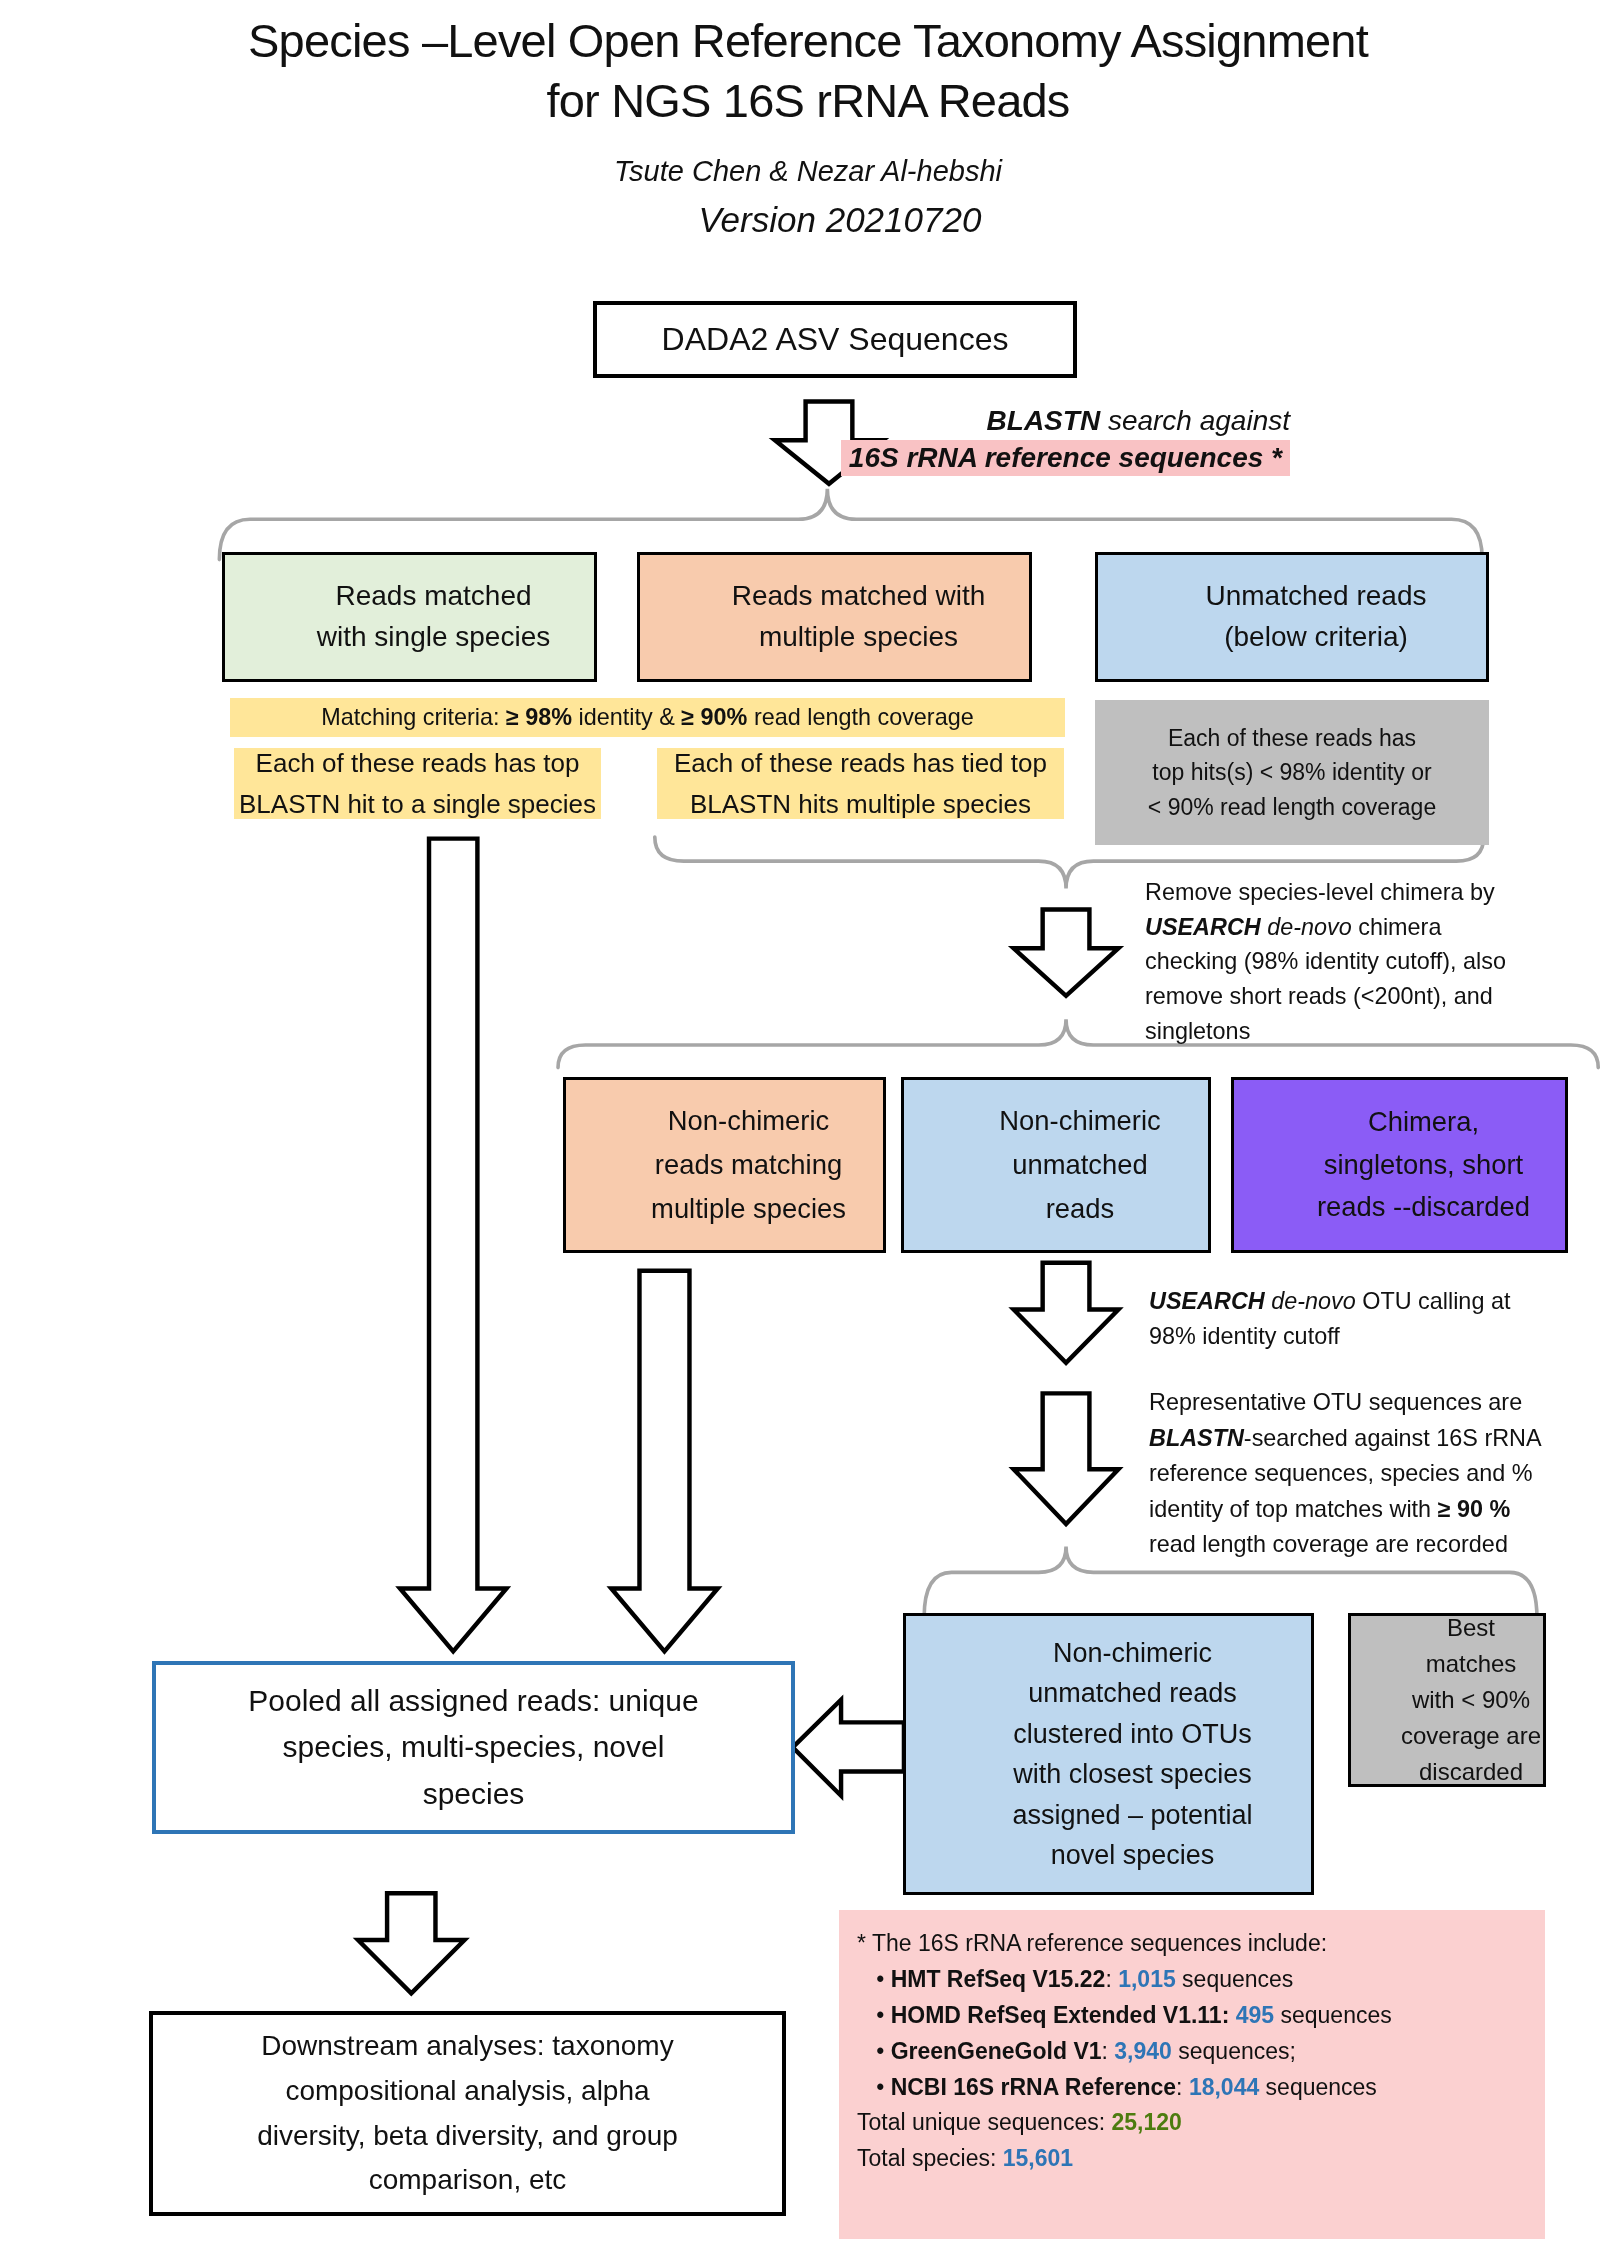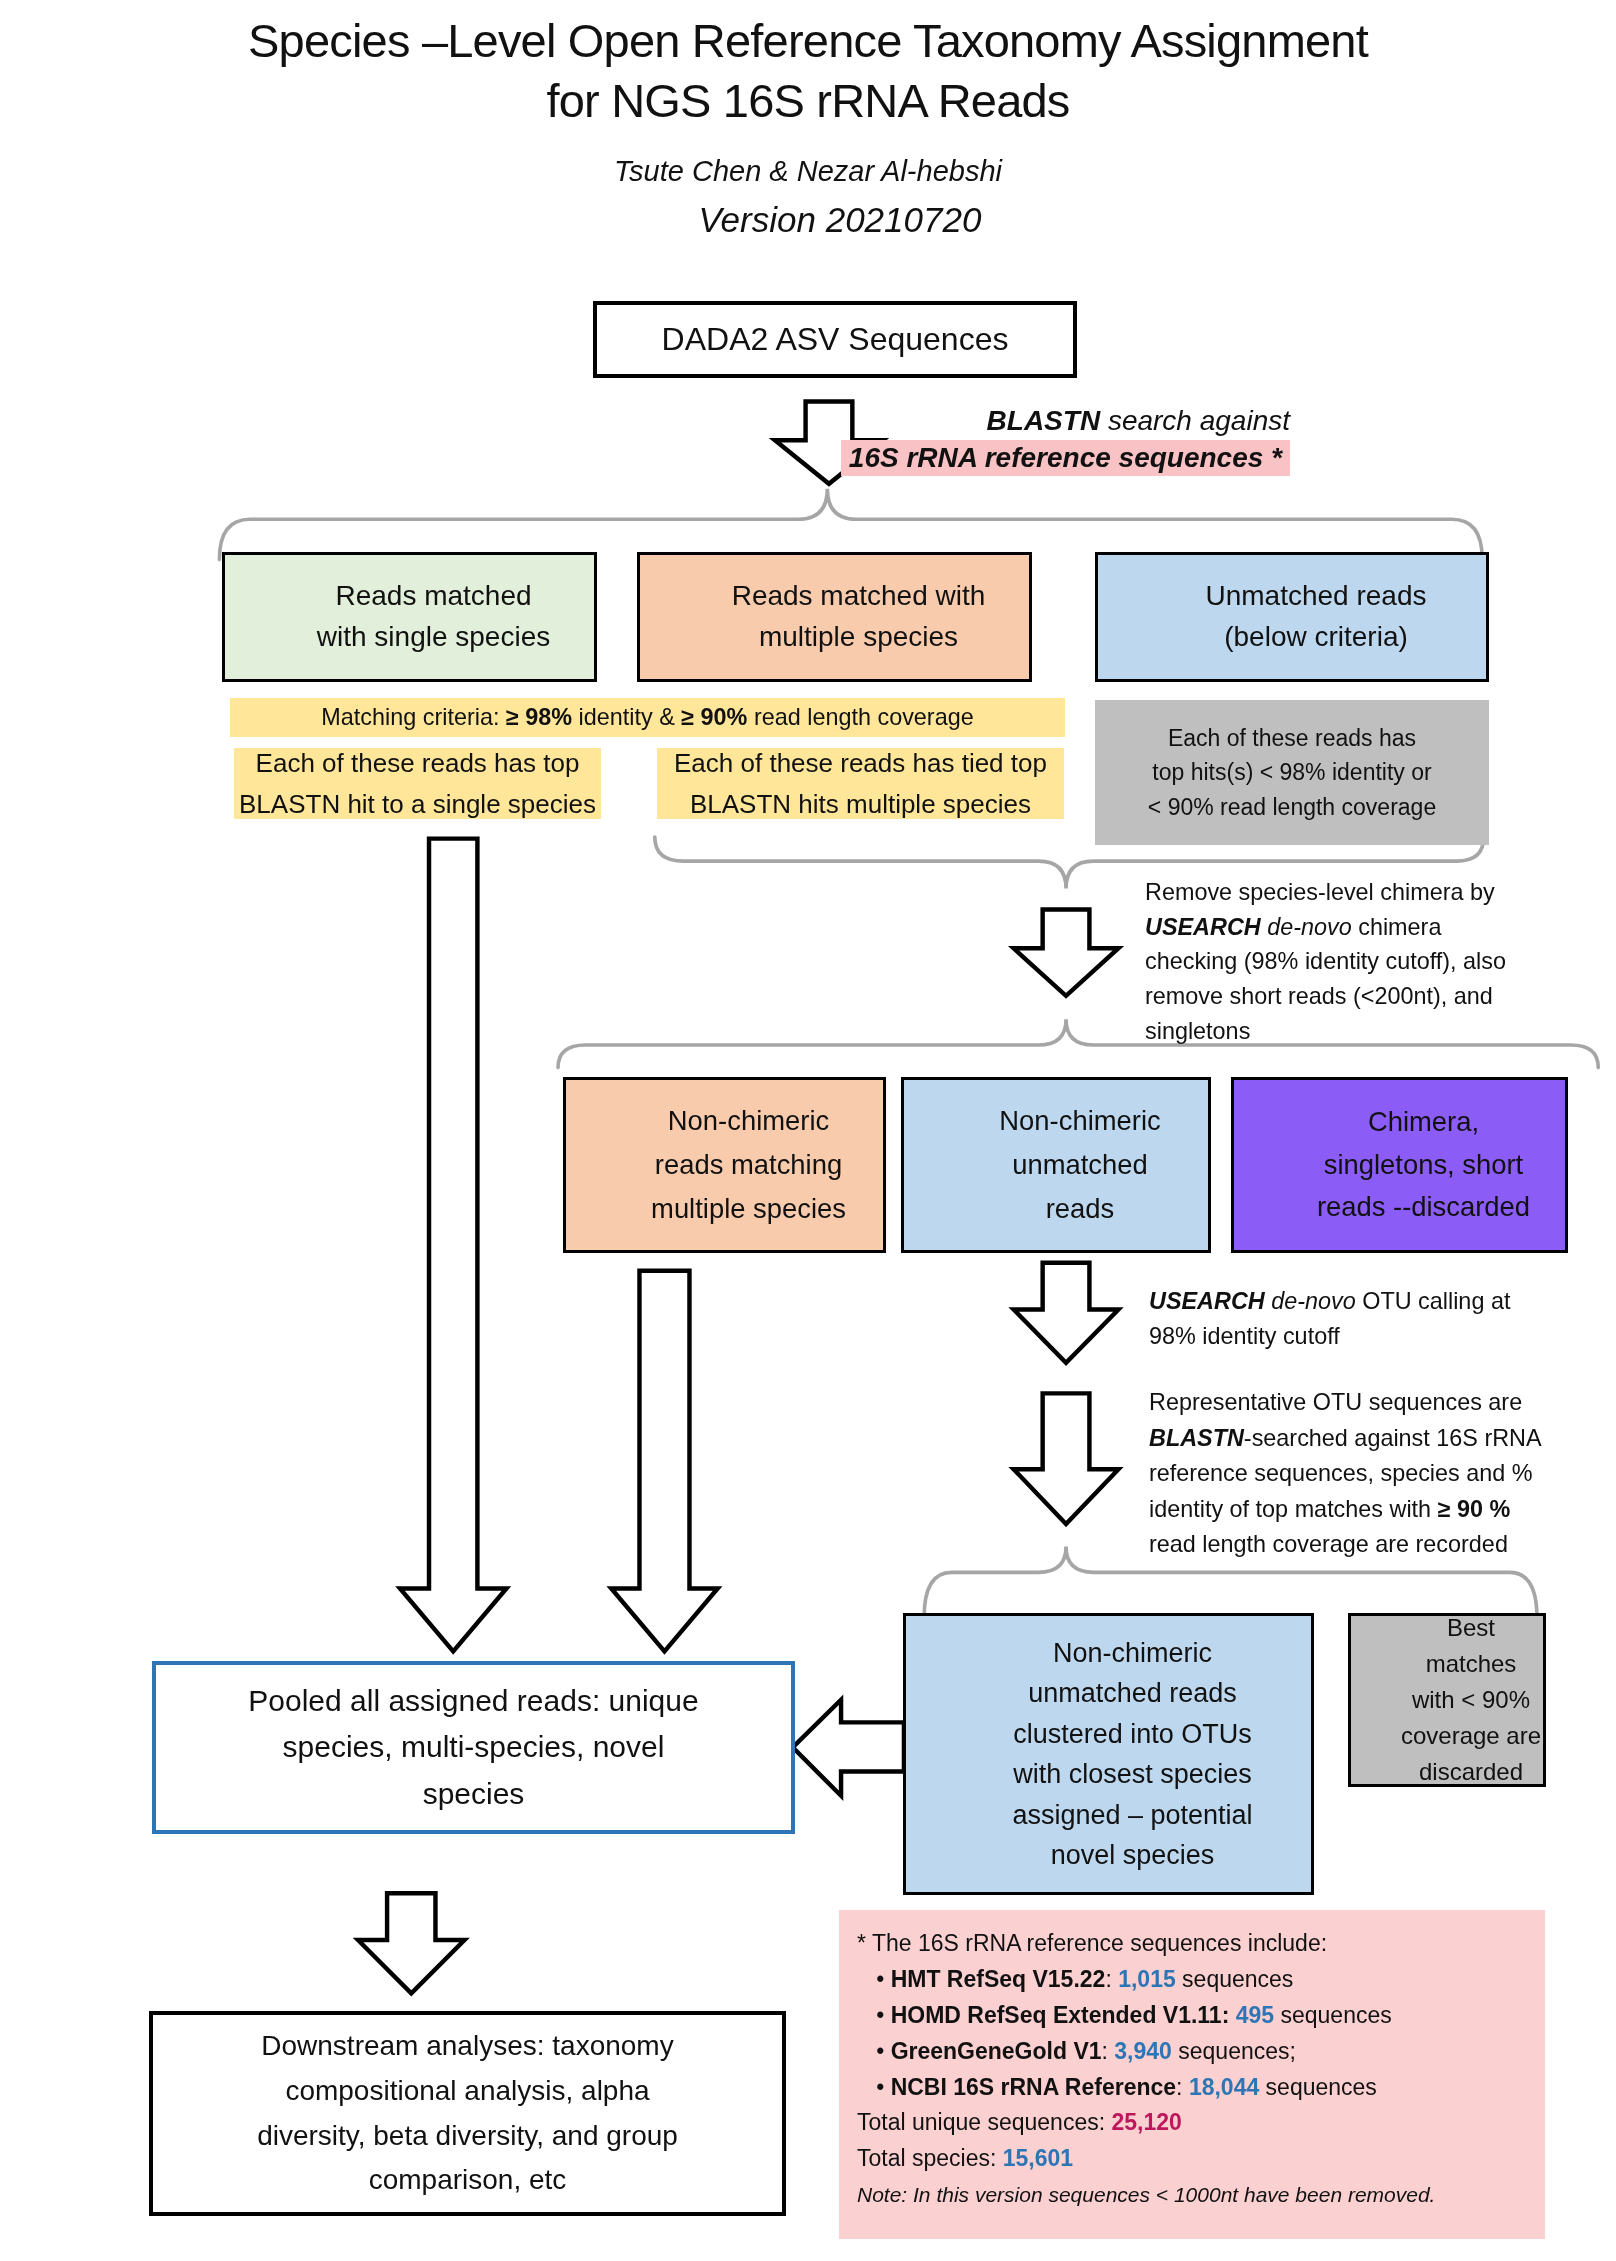--- a/index.html
+++ b/index.html
@@ -146,19 +146,18 @@
 compositional analysis, alpha
 diversity, beta diversity, and group
 comparison, etc</div>
 
   <div class="rich txt pinknote">
       <div><span>* The 16S rRNA reference sequences include:</span></div>
       <div><span>   • </span><span style="font-weight: bold;">HMT RefSeq V15.22</span><span>: </span><span style="font-weight: bold; color: rgb(46, 117, 182);">1,015</span><span> sequences</span></div>
       <div><span>   • </span><span style="font-weight: bold;">HOMD RefSeq Extended V1.11:</span><span> </span><span style="font-weight: bold; color: rgb(46, 117, 182);">495</span><span> sequences</span></div>
       <div><span>   • </span><span style="font-weight: bold;">GreenGeneGold V1</span><span>: </span><span style="font-weight: bold; color: rgb(46, 117, 182);">3,940</span><span> sequences;</span></div>
       <div><span>   • </span><span style="font-weight: bold;">NCBI 16S rRNA Reference</span><span>: </span><span style="font-weight: bold; color: rgb(46, 117, 182);">18,044</span><span> sequences</span></div>
-      <div><span>Total unique sequences: </span><span style="font-weight: bold; color: #be185d;">25,120</span></div>
+      <div><span>Total unique sequences: </span><span style="font-weight: bold; color: #4d7c0f;">25,120</span></div>
       <div><span>Total species: </span><span style="font-weight: bold; color: rgb(46, 117, 182);">15,601</span></div>
-      <div><span style="font-style: italic; font-size: 21px;">Note: In this version sequences &lt; 1000nt have been removed.</span></div>
     </div>
 
 </div>
 
 
 </body></html>

